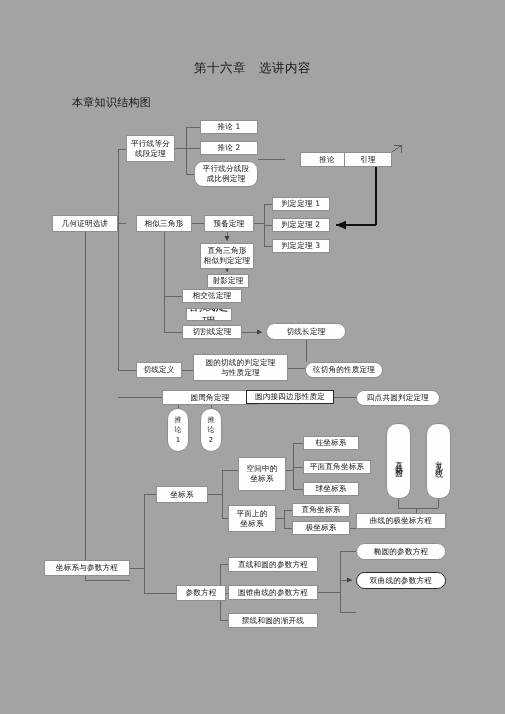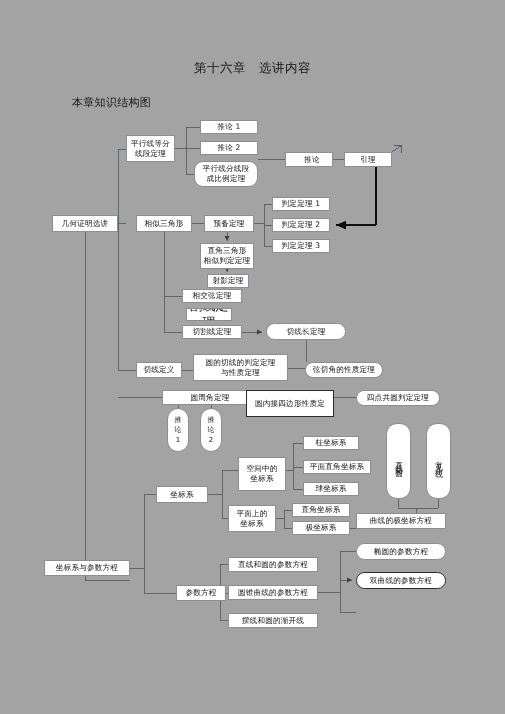--- a/index.html
+++ b/index.html
@@ -183,21 +183,21 @@
   <div class="node" style="left:200px;top:120px;width:58px;height:14px;">
       <span class="lbl">推论  1</span>
     </div>
   <div class="node" style="left:200px;top:141px;width:58px;height:14px;">
       <span class="lbl">推论  2</span>
     </div>
   <div class="node" style="left:194px;top:161px;width:64px;height:26px;border-radius:9px;">
       <span class="lbl">平行线分线段
 成比例定理</span>
     </div>
-  <div class="node" style="left:285px;top:152px;width:48px;height:15px;padding-left:8px;">
+  <div class="node" style="left:300px;top:152px;width:48px;height:15px;padding-left:8px;">
       <span class="lbl">推论</span>
     </div>
   <div class="node" style="left:344px;top:152px;width:48px;height:15px;">
       <span class="lbl">引理</span>
     </div>
 
   <div class="node" style="left:136px;top:215px;width:56px;height:17px;">
       <span class="lbl">相似三角形</span>
     </div>
   <div class="node" style="left:204px;top:215px;width:50px;height:17px;">
@@ -240,21 +240,21 @@
       <span class="lbl">圆的切线的判定定理
 与性质定理</span>
     </div>
   <div class="node rounded" style="left:305px;top:362px;width:78px;height:16px;">
       <span class="lbl">弦切角的性质定理</span>
     </div>
 
   <div class="node" style="left:162px;top:390px;width:96px;height:15px;">
       <span class="lbl">圆周角定理</span>
     </div>
-  <div class="node bold-border" style="left:246px;top:390px;width:88px;height:27px;">
+  <div class="node bold-border" style="left:246px;top:390px;width:88px;height:14px;">
       <span class="lbl">圆内接四边形性质定</span>
     </div>
   <div class="node rounded" style="left:356px;top:390px;width:84px;height:16px;">
       <span class="lbl">四点共圆判定定理</span>
     </div>
   <div class="node rounded" style="left:167px;top:408px;width:22px;height:44px;font-size:7px;line-height:1.45;">
       <span class="lbl">推
 论
 1</span>
     </div>

